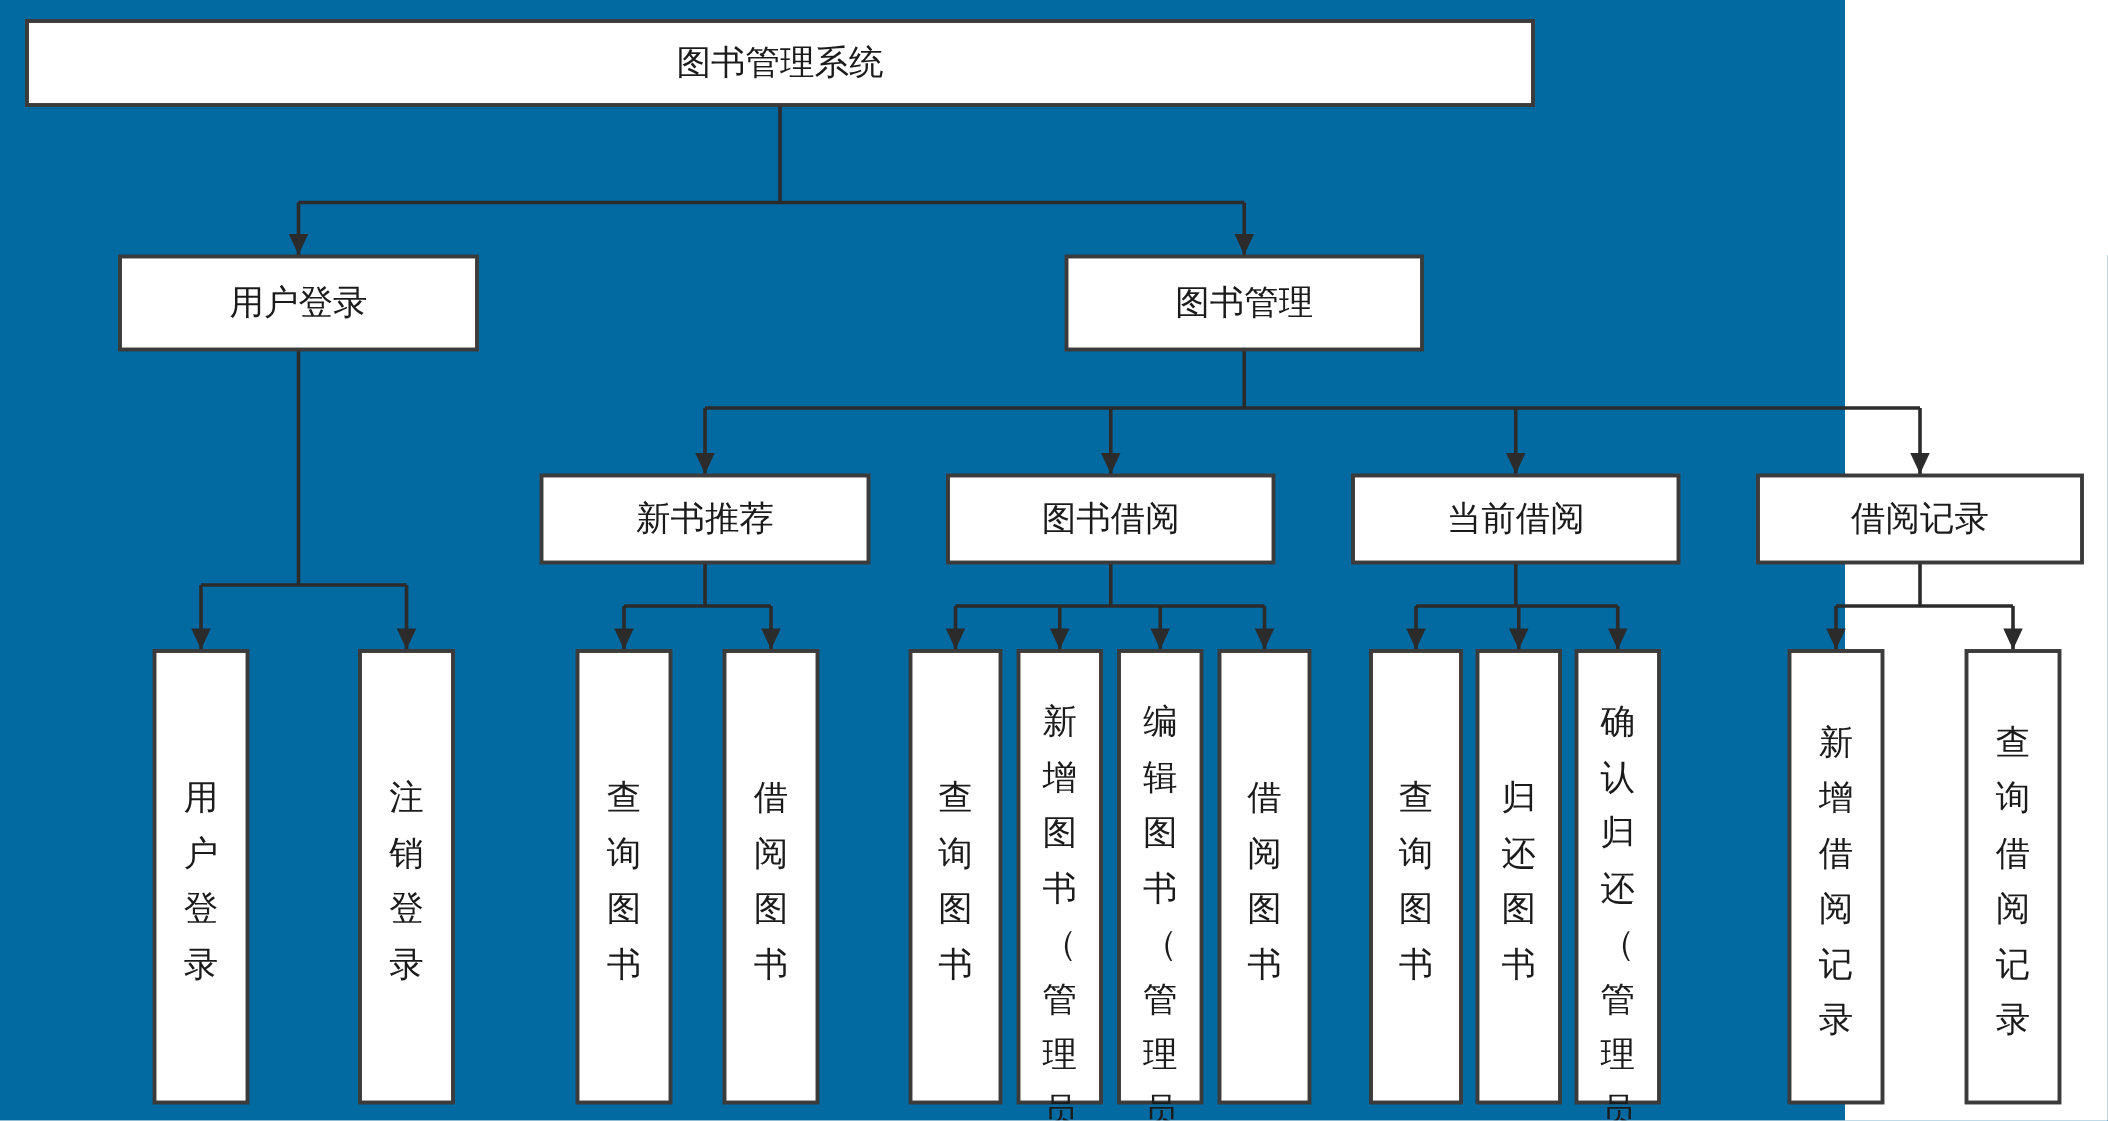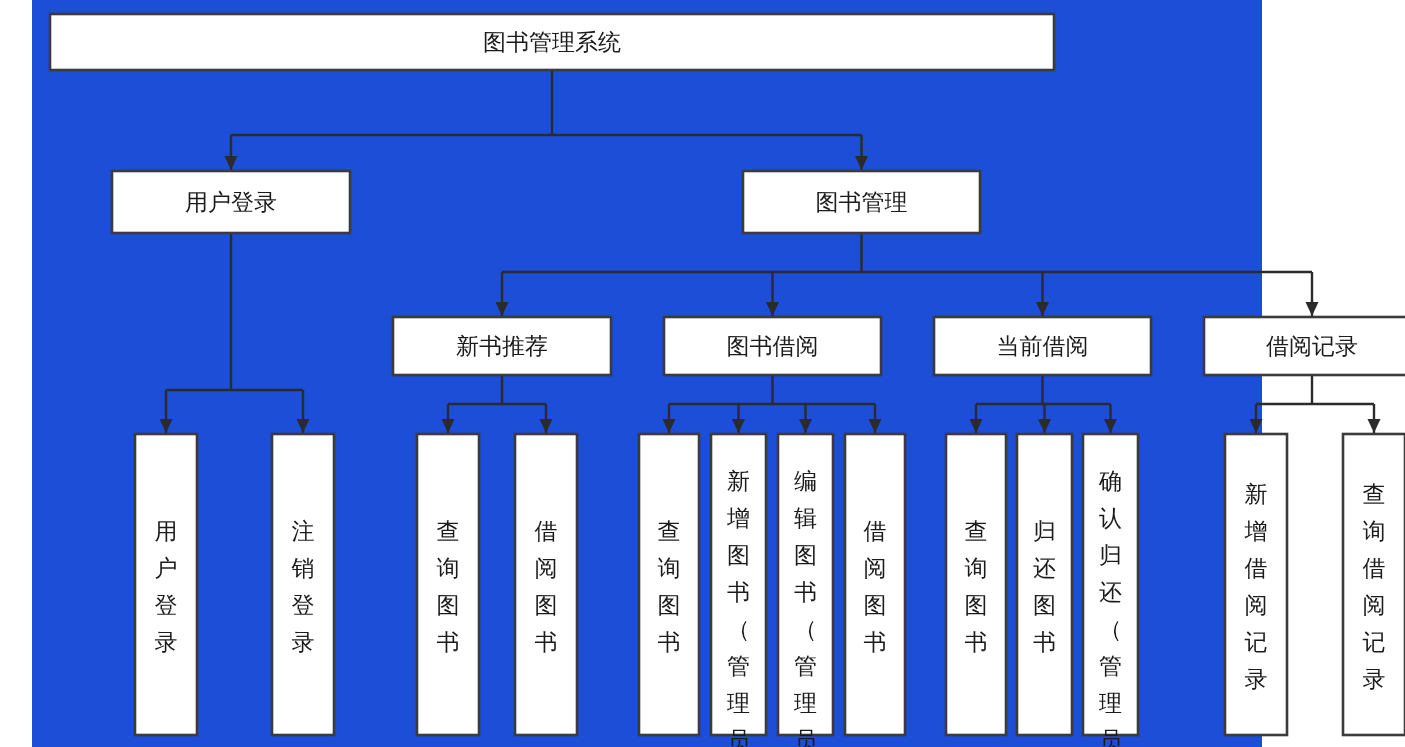--- a/index.html
+++ b/index.html
@@ -10,22 +10,21 @@
   body {
     width: 1405px;
     height: 747px;
     font-family: "DejaVu Sans", "Liberation Sans", sans-serif;
     overflow: hidden;
   }
   #diagram-root {
     position: relative;
     width: 1230px;
     height: 747px;
-    background: #1d4ed8;
-    margin-left: 32px;
+    background: #0369a1;
   }
   svg#tree-svg {
     position: absolute;
     left: 0;
     top: 0;
     width: 1405px;
     height: 747px;
     display: block;
   }
   .node-box {

